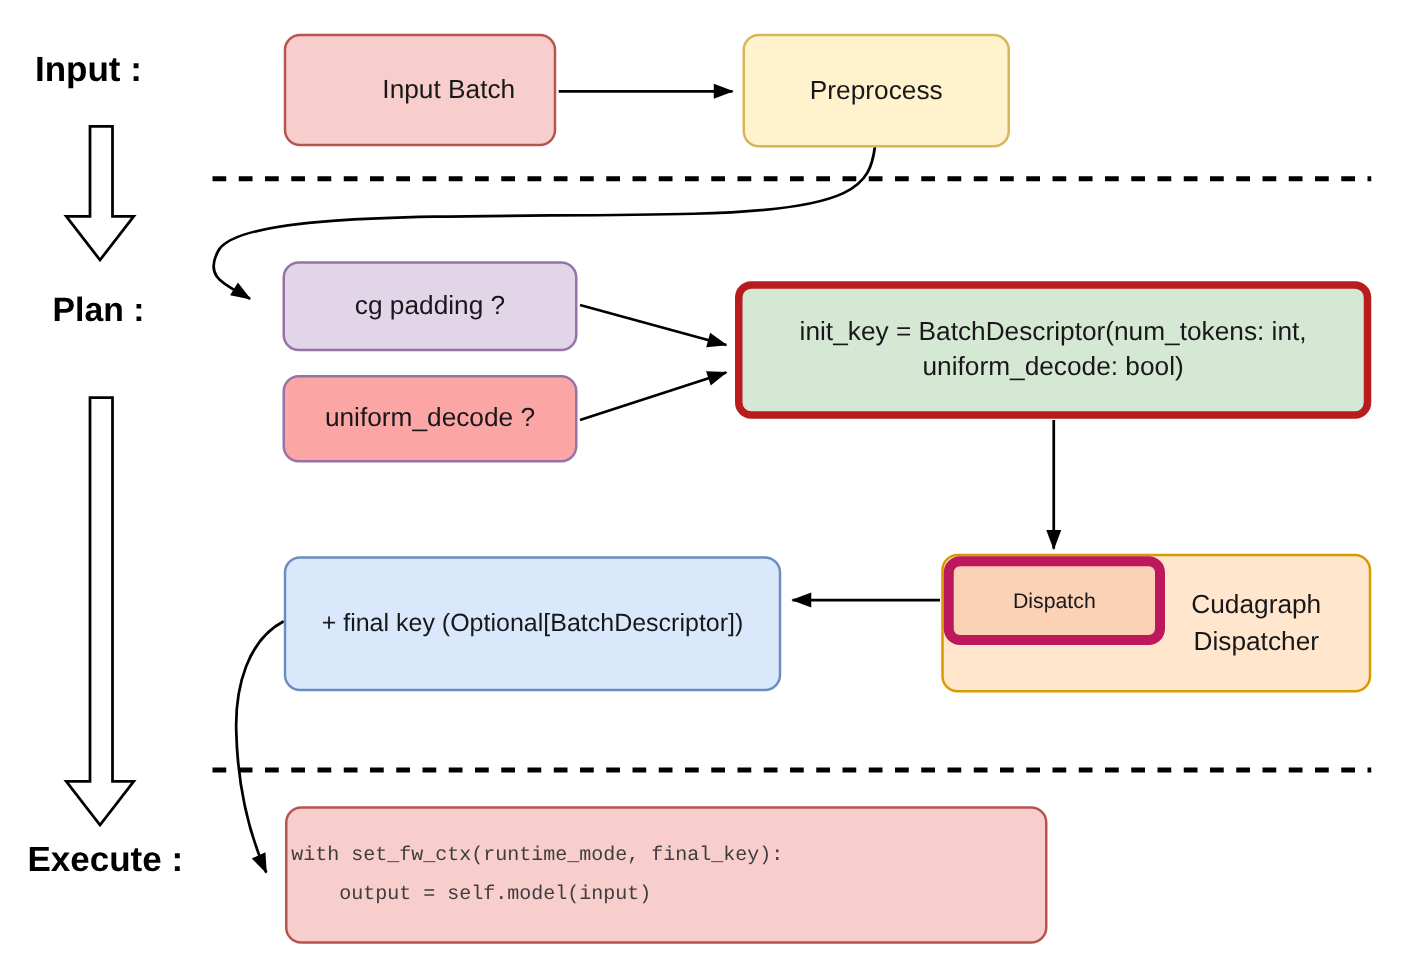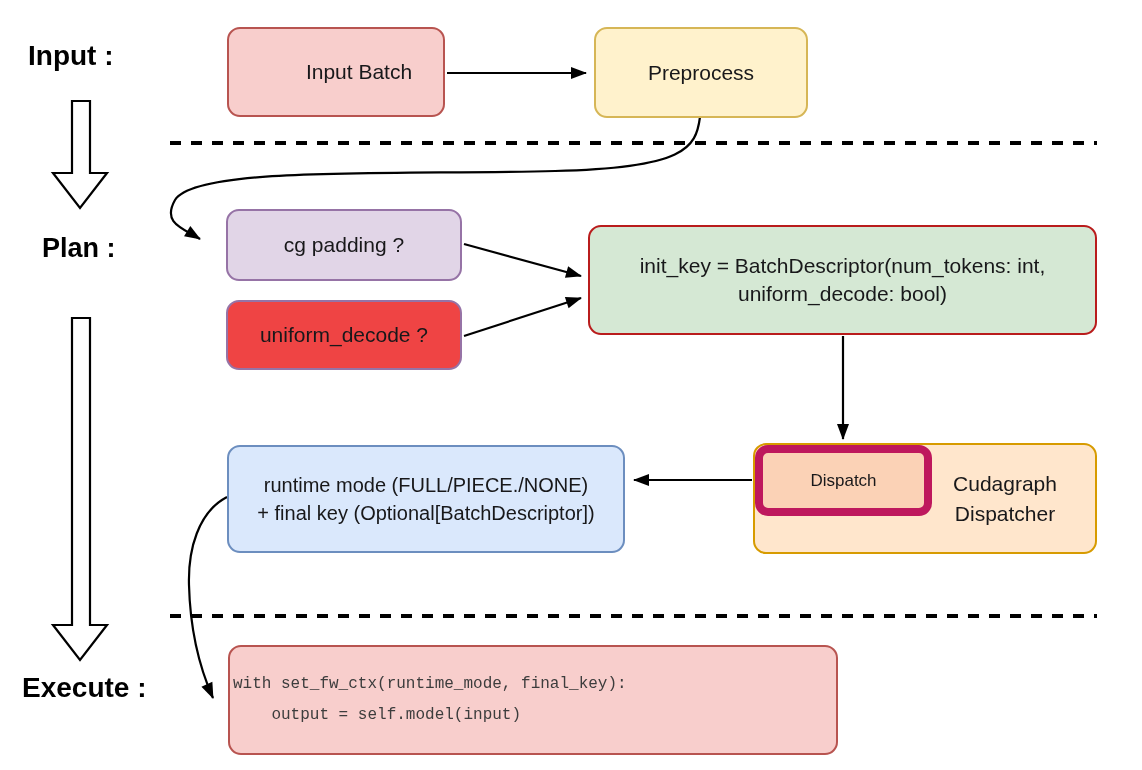--- a/index.html
+++ b/index.html
@@ -30,22 +30,22 @@
     display: flex;
     align-items: center;
     justify-content: center;
     text-align: center;
     color: #18181a;
   }
   .node .lines { width: 100%; }
   .n-input-batch   { left:227px; top:27px;  width:218px; height:90px;  background:#f8cecc; border:2px solid #b85450; font-size:21px;padding-left:46px; }
   .n-preprocess    { left:594px; top:27px;  width:214px; height:91px;  background:#fff2cc; border:2px solid #d6b656; font-size:21px; }
   .n-cg-padding    { left:226px; top:209px; width:236px; height:72px;  background:#e1d5e7; border:2px solid #9673a6; font-size:21px; }
-  .n-uniform-decode{ left:226px; top:300px; width:236px; height:70px;  background:#ef4444; border:2px solid #9673a6; font-size:21px; }
-  .n-init-key      { left:588px; top:225px; width:509px; height:110px; background:#d5e8d4; border:2px solid #b91c1c; font-size:21px; line-height:28px; }
+  .n-uniform-decode{ left:226px; top:300px; width:236px; height:70px;  background:#fca5a5; border:2px solid #9673a6; font-size:21px; }
+  .n-init-key      { left:588px; top:225px; width:509px; height:110px; background:#d5e8d4; border:6px solid #b91c1c; font-size:21px; line-height:28px; }
   .n-cudagraph     { left:753px; top:443px; width:344px; height:111px; background:#ffe6cc; border:2px solid #d79b00; font-size:21px; line-height:30px; justify-content:flex-end; }
   .n-cudagraph .lines { width:170px; margin-right:5px; }
   .n-dispatch      { left:755px; top:445px; width:177px; height:71px;  background:#fbd2b6; border:8px solid #be185d; font-size:17px; }
   .n-runtime       { left:227px; top:445px; width:398px; height:108px; background:#dae8fc; border:2px solid #6c8ebf; font-size:20px; line-height:28px; }
   .n-execute-code  { left:228px; top:645px; width:610px; height:110px; background:#f8cecc; border:2px solid #b85450;
                      font-family:"Liberation Mono", monospace; font-size:16px; line-height:31px;
                      color:#3d3d3d; justify-content:flex-start; text-align:left; }
   .n-execute-code .lines { width:auto; margin-left:3px; }
   .code-line { white-space: pre; }
 </style>
@@ -109,21 +109,20 @@
       <div>Dispatcher</div>
     </div>
   </div>
 
   <div class="node n-dispatch">
     <span>Dispatch</span>
   </div>
 
   <div class="node n-runtime">
     <div class="lines">
-      <div>runtime mode (FULL/PIECE./NONE)</div>
       <div>+ final key (Optional[BatchDescriptor])</div>
     </div>
   </div>
 
   <div class="node n-execute-code">
     <div class="lines">
       <div class="code-line">with set_fw_ctx(runtime_mode, final_key):</div>
       <div class="code-line">    output = self.model(input)</div>
     </div>
   </div>

